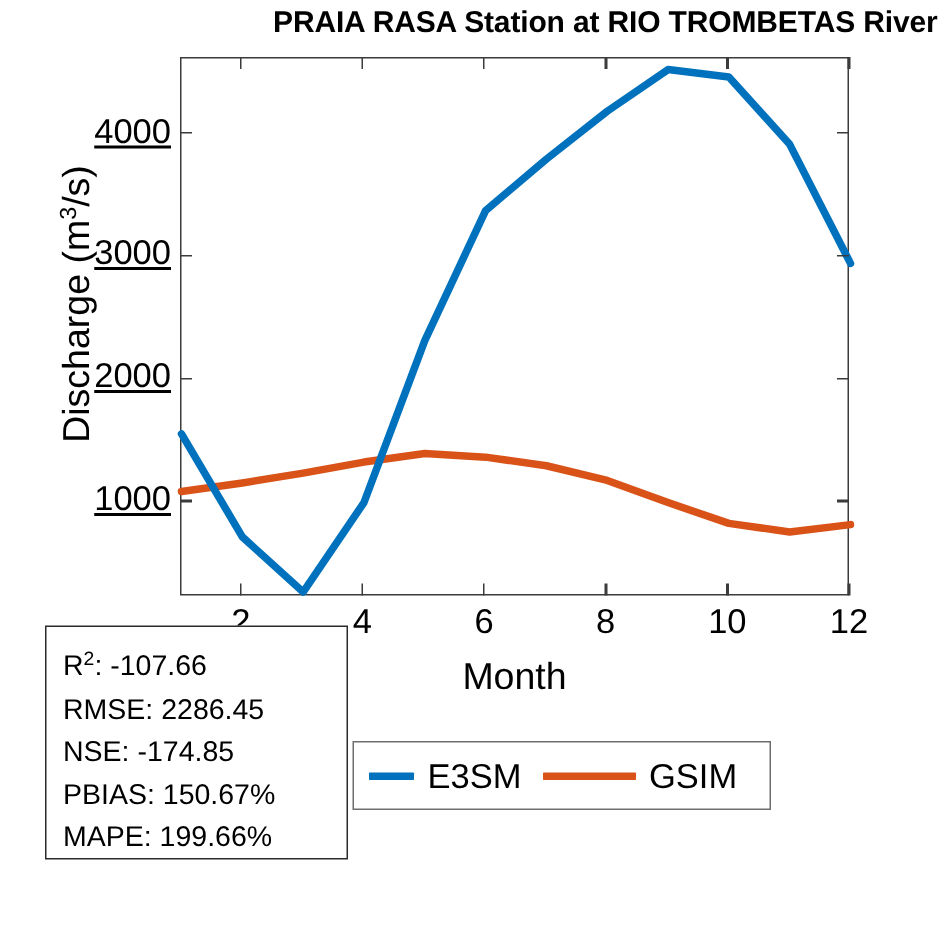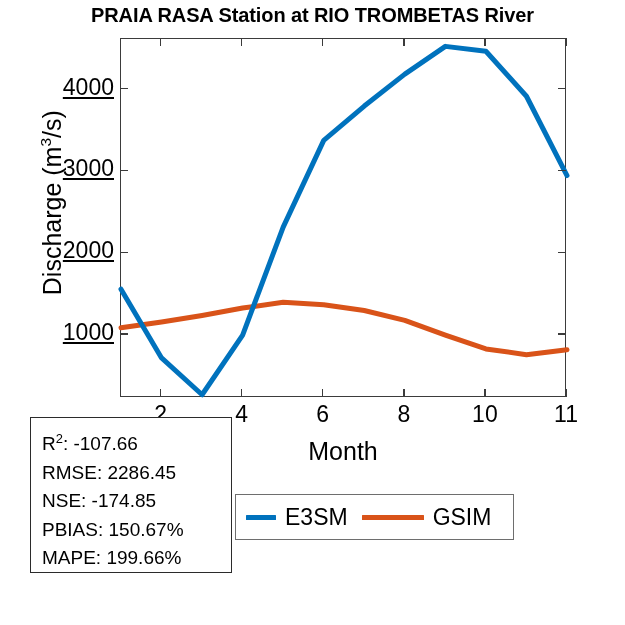--- a/index.html
+++ b/index.html
@@ -22,21 +22,21 @@
     width: 625px;
     height: 625px;
   }
 
   
   #chart-title {
     position: absolute;
     left: 0;
     top: 4px;
     width: 625px;
-    text-align: center;
+    text-align: right;
     font-size: 20px;
     font-weight: bold;
     color: #000000;
     letter-spacing: -0.1px;
     white-space: nowrap;
   }
 
   
   #plot-area {
     position: absolute;
@@ -221,21 +221,21 @@
   <div id="tick-labels">
       <div class="ytl-wrap" style="top: 319.032px;">1000</div>
       <div class="ytl-wrap" style="top: 237.255px;">2000</div>
       <div class="ytl-wrap" style="top: 155.478px;">3000</div>
       <div class="ytl-wrap" style="top: 73.7016px;">4000</div>
       <div class="ticklabel-x" style="left: 160.545px;">2</div>
       <div class="ticklabel-x" style="left: 241.636px;">4</div>
       <div class="ticklabel-x" style="left: 322.727px;">6</div>
       <div class="ticklabel-x" style="left: 403.818px;">8</div>
       <div class="ticklabel-x" style="left: 484.909px;">10</div>
-      <div class="ticklabel-x" style="left: 566px;">11</div>
+      <div class="ticklabel-x" style="left: 566px;">12</div>
     </div>
 
   <div id="ylabel"><span>Discharge (m</span><sup>3</sup><span>/s)</span></div>
 
   <div id="xlabel">Month</div>
 
   <div id="legend">
     <div class="legend-entry">
       <span class="legend-swatch e3sm" style="background: rgb(0, 114, 189);"></span>
       <span class="legend-text">E3SM</span>

